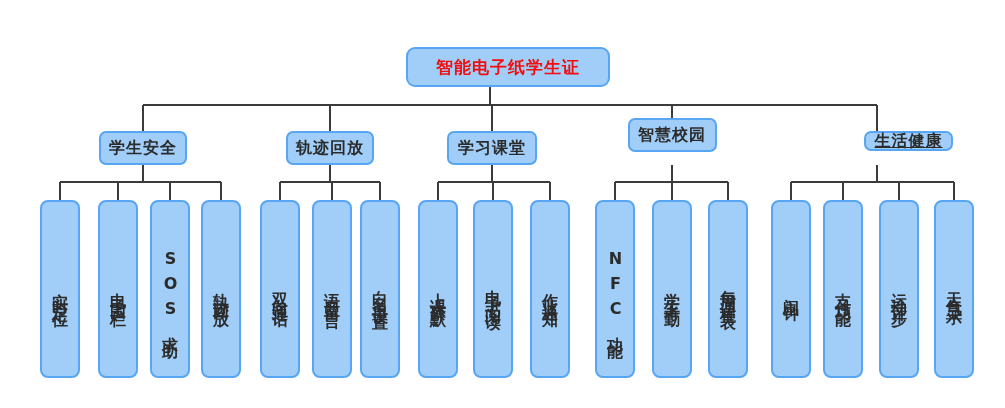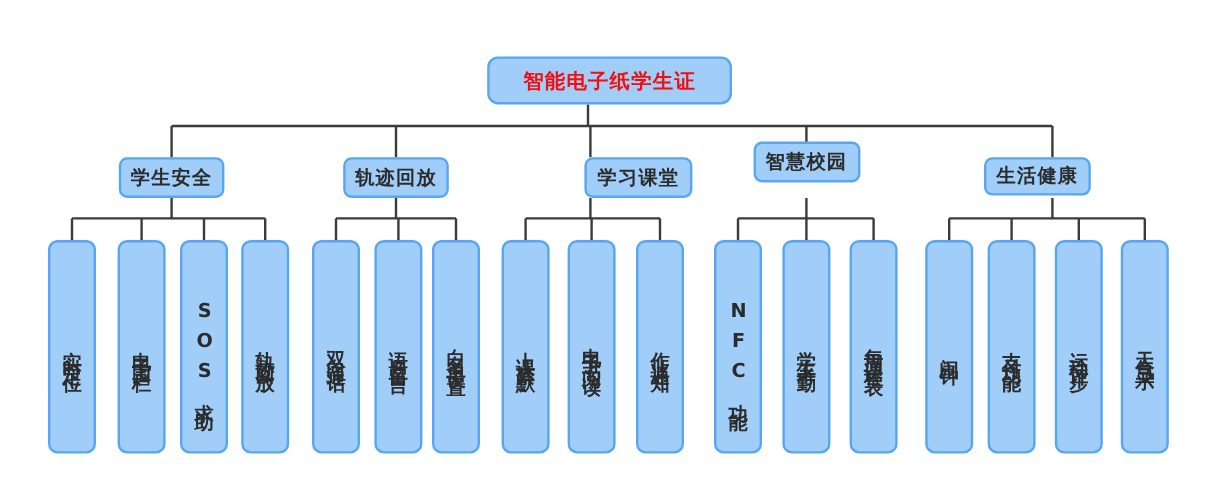--- a/index.html
+++ b/index.html
@@ -107,41 +107,41 @@
     <div class="node cat-node" style="left: 286px; top: 131px; width: 88px; height: 34px;">轨迹回放</div>
     <div class="node leaf-node" style="left: 260px; top: 200px; width: 40px; height: 178px;">
       <span class="leaf-label">双向通话</span>
     </div>
     <div class="node leaf-node" style="left: 312px; top: 200px; width: 40px; height: 178px;">
       <span class="leaf-label">语音留言</span>
     </div>
     <div class="node leaf-node" style="left: 360px; top: 200px; width: 40px; height: 178px;">
       <span class="leaf-label">白名单设置</span>
     </div>
-    <div class="node cat-node" style="left: 447px; top: 131px; width: 90px; height: 34px; margin-left: 40px;">学习课堂</div>
+    <div class="node cat-node" style="left: 447px; top: 131px; width: 90px; height: 34px;">学习课堂</div>
     <div class="node leaf-node" style="left: 418px; top: 200px; width: 40px; height: 178px;">
       <span class="leaf-label">上课禁默</span>
     </div>
     <div class="node leaf-node" style="left: 473px; top: 200px; width: 40px; height: 178px;">
       <span class="leaf-label">电子书阅读</span>
     </div>
     <div class="node leaf-node" style="left: 530px; top: 200px; width: 40px; height: 178px;">
       <span class="leaf-label">作业通知</span>
     </div>
     <div class="node cat-node" style="left: 627.5px; top: 118px; width: 89px; height: 34px;">智慧校园</div>
     <div class="node leaf-node" style="left: 595px; top: 200px; width: 40px; height: 178px;">
       <span class="leaf-label">NFC功能</span>
     </div>
     <div class="node leaf-node" style="left: 652px; top: 200px; width: 40px; height: 178px;">
       <span class="leaf-label">学生考勤</span>
     </div>
     <div class="node leaf-node" style="left: 708px; top: 200px; width: 40px; height: 178px;">
       <span class="leaf-label">每周课程表</span>
     </div>
-    <div class="node cat-node" style="left: 820px; top: 131px; width: 89px; height: 32px;">生活健康</div>
+    <div class="node cat-node" style="left: 864px; top: 131px; width: 89px; height: 20px; text-decoration: underline;">生活健康</div>
     <div class="node leaf-node" style="left: 771px; top: 200px; width: 40px; height: 178px;">
       <span class="leaf-label">闹钟</span>
     </div>
     <div class="node leaf-node" style="left: 823px; top: 200px; width: 40px; height: 178px;">
       <span class="leaf-label">支付功能</span>
     </div>
     <div class="node leaf-node" style="left: 879px; top: 200px; width: 40px; height: 178px;">
       <span class="leaf-label">运动计步</span>
     </div>
     <div class="node leaf-node" style="left: 934px; top: 200px; width: 40px; height: 178px;">

